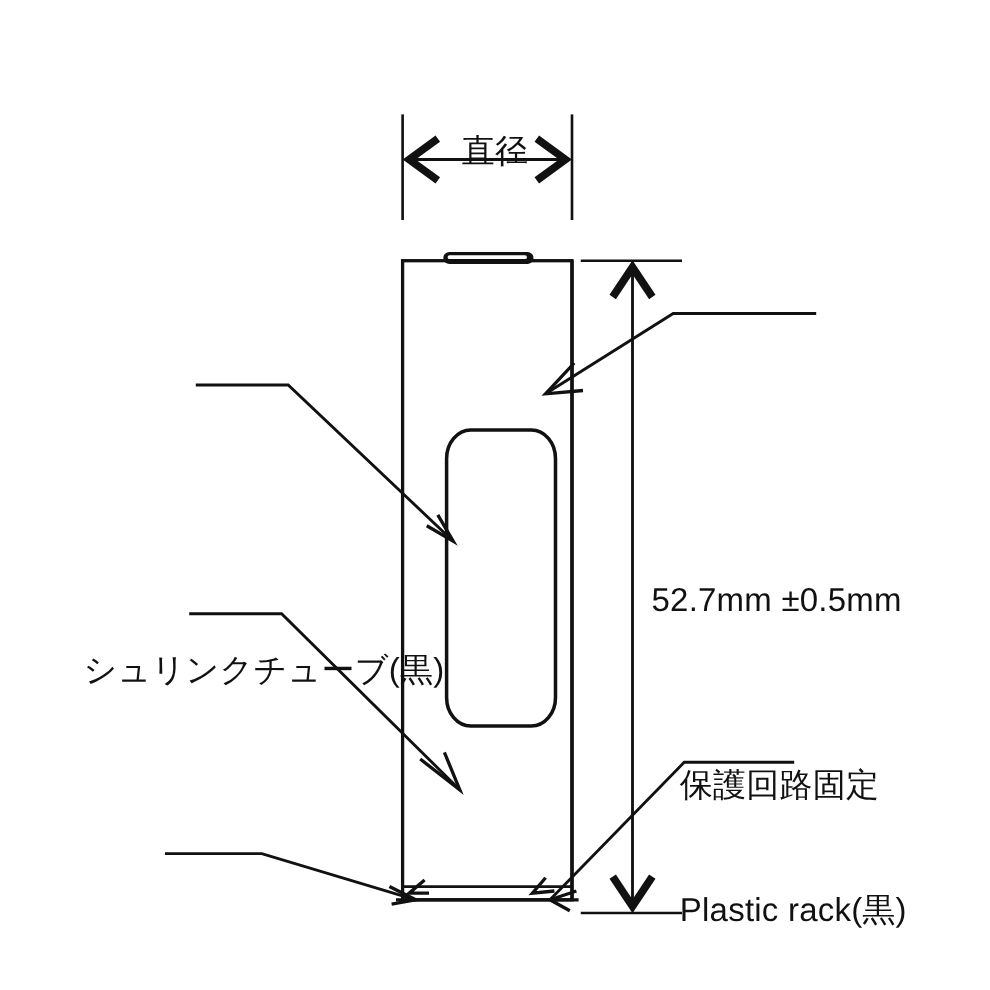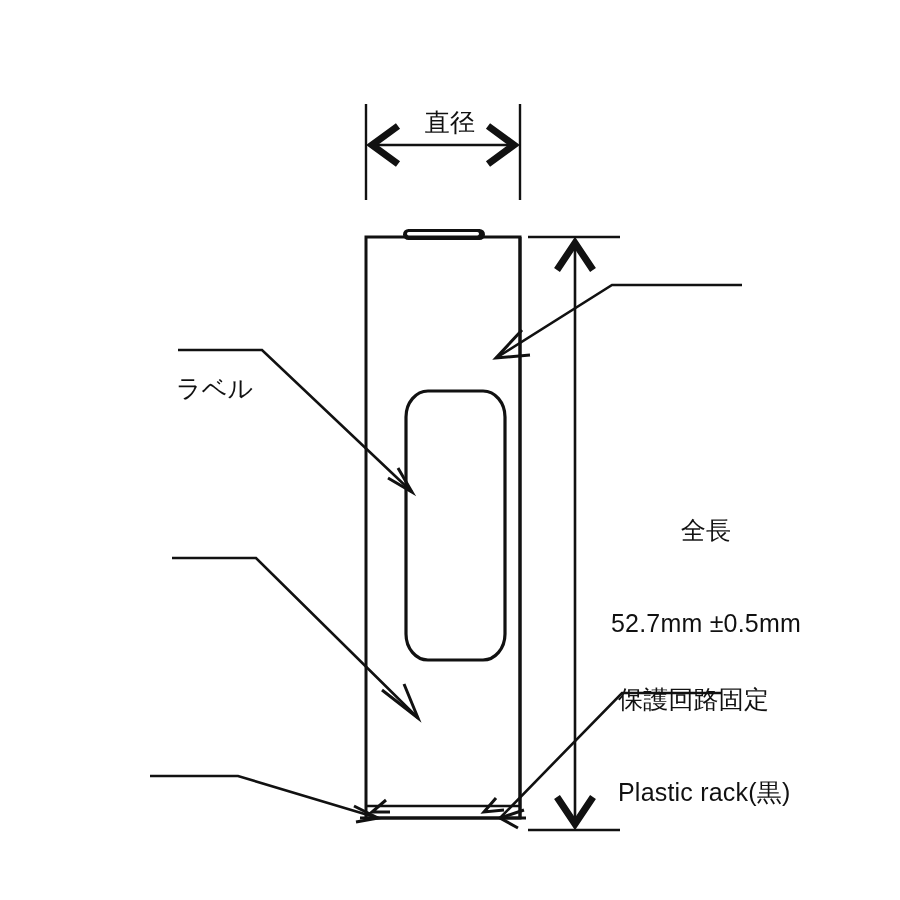--- a/index.html
+++ b/index.html
@@ -70,21 +70,21 @@
   .small-arrow {
     fill: none;
     stroke: #111111;
     stroke-width: 3;
     stroke-linecap: butt;
   }
   .anno-text {
     position: absolute;
     color: #111111;
     font-family: "Liberation Sans", sans-serif;
-    font-size: 25px;
+    font-size: 30px;
     line-height: 1.25;
     white-space: pre;
     letter-spacing: 0.2px;
   }
   .anno-text .ln {
     display: block;
   }
   .ta-center { text-align: center; }
   .ta-left { text-align: left; }
   #txt-diameter { left: 318px; top: 44px; width: 264px; }
@@ -145,29 +145,28 @@
     <polyline class="leader" points="150,776 238,776 378,818"></polyline>
     <polyline class="small-arrow" points="354,806 378,818 356,822"></polyline>
 
   </svg>
 
   <div class="anno-text ta-center" id="txt-diameter">
     <span class="ln">直径</span>
   </div>
 
 
-  <div class="anno-text ta-left" id="txt-label">
-    <span class="ln">ラベル</span>
-  </div>
 
   <div class="anno-text ta-center" id="txt-length">
-    <span class="ln">全長</span>
     <span class="ln">52.7mm ±0.5mm</span>
   </div>
 
+  <div class="anno-text ta-left" id="txt-shrink">
+    <span class="ln">シュリンクチューブ(黒)</span>
+  </div>
 
   <div class="anno-text ta-left" id="txt-rack">
     <span class="ln">保護回路固定</span>
     <span class="ln">Plastic rack(黒)</span>
   </div>
 
 
 </div>
 
 </body></html>

